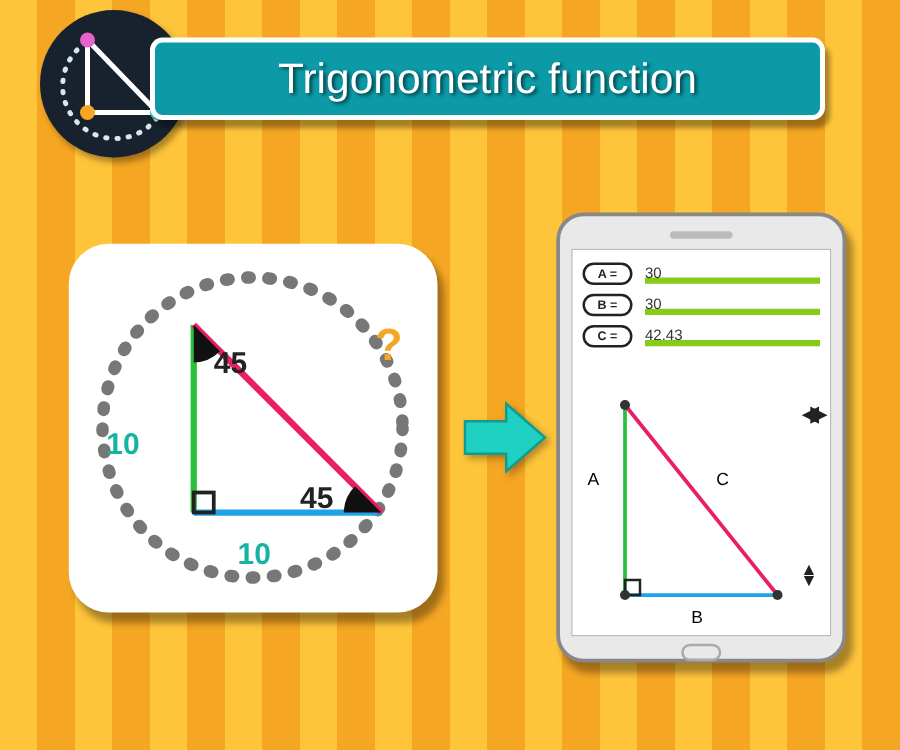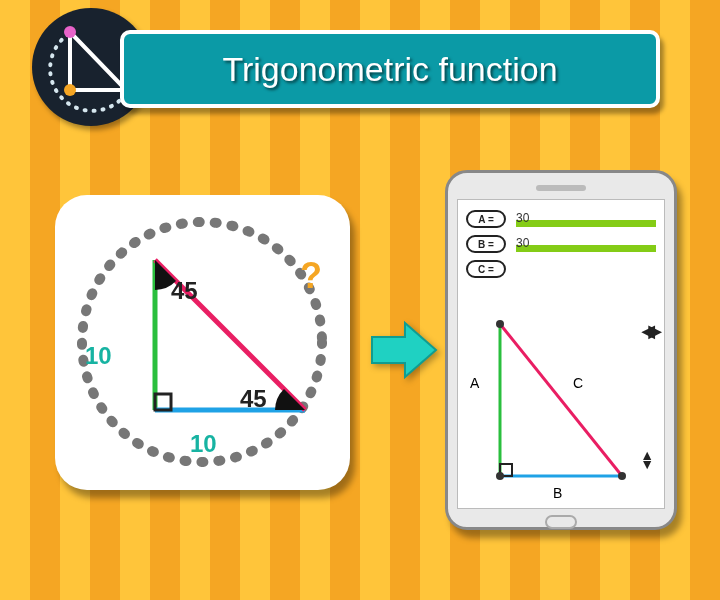--- a/index.html
+++ b/index.html
@@ -4,21 +4,21 @@
 <style>
   * { box-sizing: border-box; margin: 0; padding: 0; }
   body {
     width: 720px; height: 600px;
     background: repeating-linear-gradient(90deg, #ffc53a 0 30px, #f5a623 30px 60px);
     font-family: Arial, Helvetica, sans-serif;
     position: relative; overflow: hidden;
   }
   .header {
     position: absolute; left: 120px; top: 30px;
-    width: 540px; height: 78px;
+    width: 540px; height: 66px;
     background: #0b9aa6;
     border: 4px solid #fff;
     border-radius: 10px;
     box-shadow: 4px 6px 4px rgba(0,0,0,0.35);
     display: flex; align-items: center; justify-content: center;
     color: #fff; font-size: 34px; font-weight: 400;
     text-shadow: 2px 2px 3px rgba(0,0,0,0.6);
   }
   .logo {
     position: absolute; left: 32px; top: 8px;
@@ -64,21 +64,21 @@
     font-size: 12px; margin-bottom: 7px;
   }
   .val-row .pill {
     width: 40px; height: 18px; border-radius: 9px;
     display: flex; align-items: center; justify-content: center;
     font-size: 10px; color: #222; font-weight: 700;
     border: 2px solid;
   }
   .val-row .line {
     flex: 1; height: 16px;
-    border-bottom: 7px solid #84cc16;
+    border-bottom: 5px solid #84cc16;
     font-size: 12px; color: #333;
   }
   .pill-a { border-color: #2bbf4a; }
   .pill-b { border-color: #1fa2e6; }
   .pill-c { border-color: #e91e63; }
   .phone-tri {
     position: absolute; bottom: 12px; left: 14px;
   }
   .phone .nav-h {
     position: absolute; right: 8px; top: 120px;
@@ -140,20 +140,21 @@
     <div class="val-row">
       <div class="pill pill-a">A =</div>
       <div class="line">30</div>
     </div>
     <div class="val-row">
       <div class="pill pill-b">B =</div>
       <div class="line">30</div>
     </div>
     <div class="val-row">
       <div class="pill pill-c">C =</div>
+      <div class="line">42.43</div>
     </div>
 
     <svg class="phone-tri" width="160" height="180" viewBox="0 0 160 180">
       <line x1="28" y1="8" x2="28" y2="160" stroke="#2abf3d" stroke-width="3"></line>
       <line x1="28" y1="160" x2="150" y2="160" stroke="#1fa2e6" stroke-width="3"></line>
       <line x1="28" y1="8" x2="150" y2="160" stroke="#e91e63" stroke-width="3"></line>
       <rect x="28" y="148" width="12" height="12" fill="none" stroke="#222" stroke-width="2"></rect>
       <circle cx="28" cy="8" r="4" fill="#333"></circle>
       <circle cx="28" cy="160" r="4" fill="#333"></circle>
       <circle cx="150" cy="160" r="4" fill="#333"></circle>

